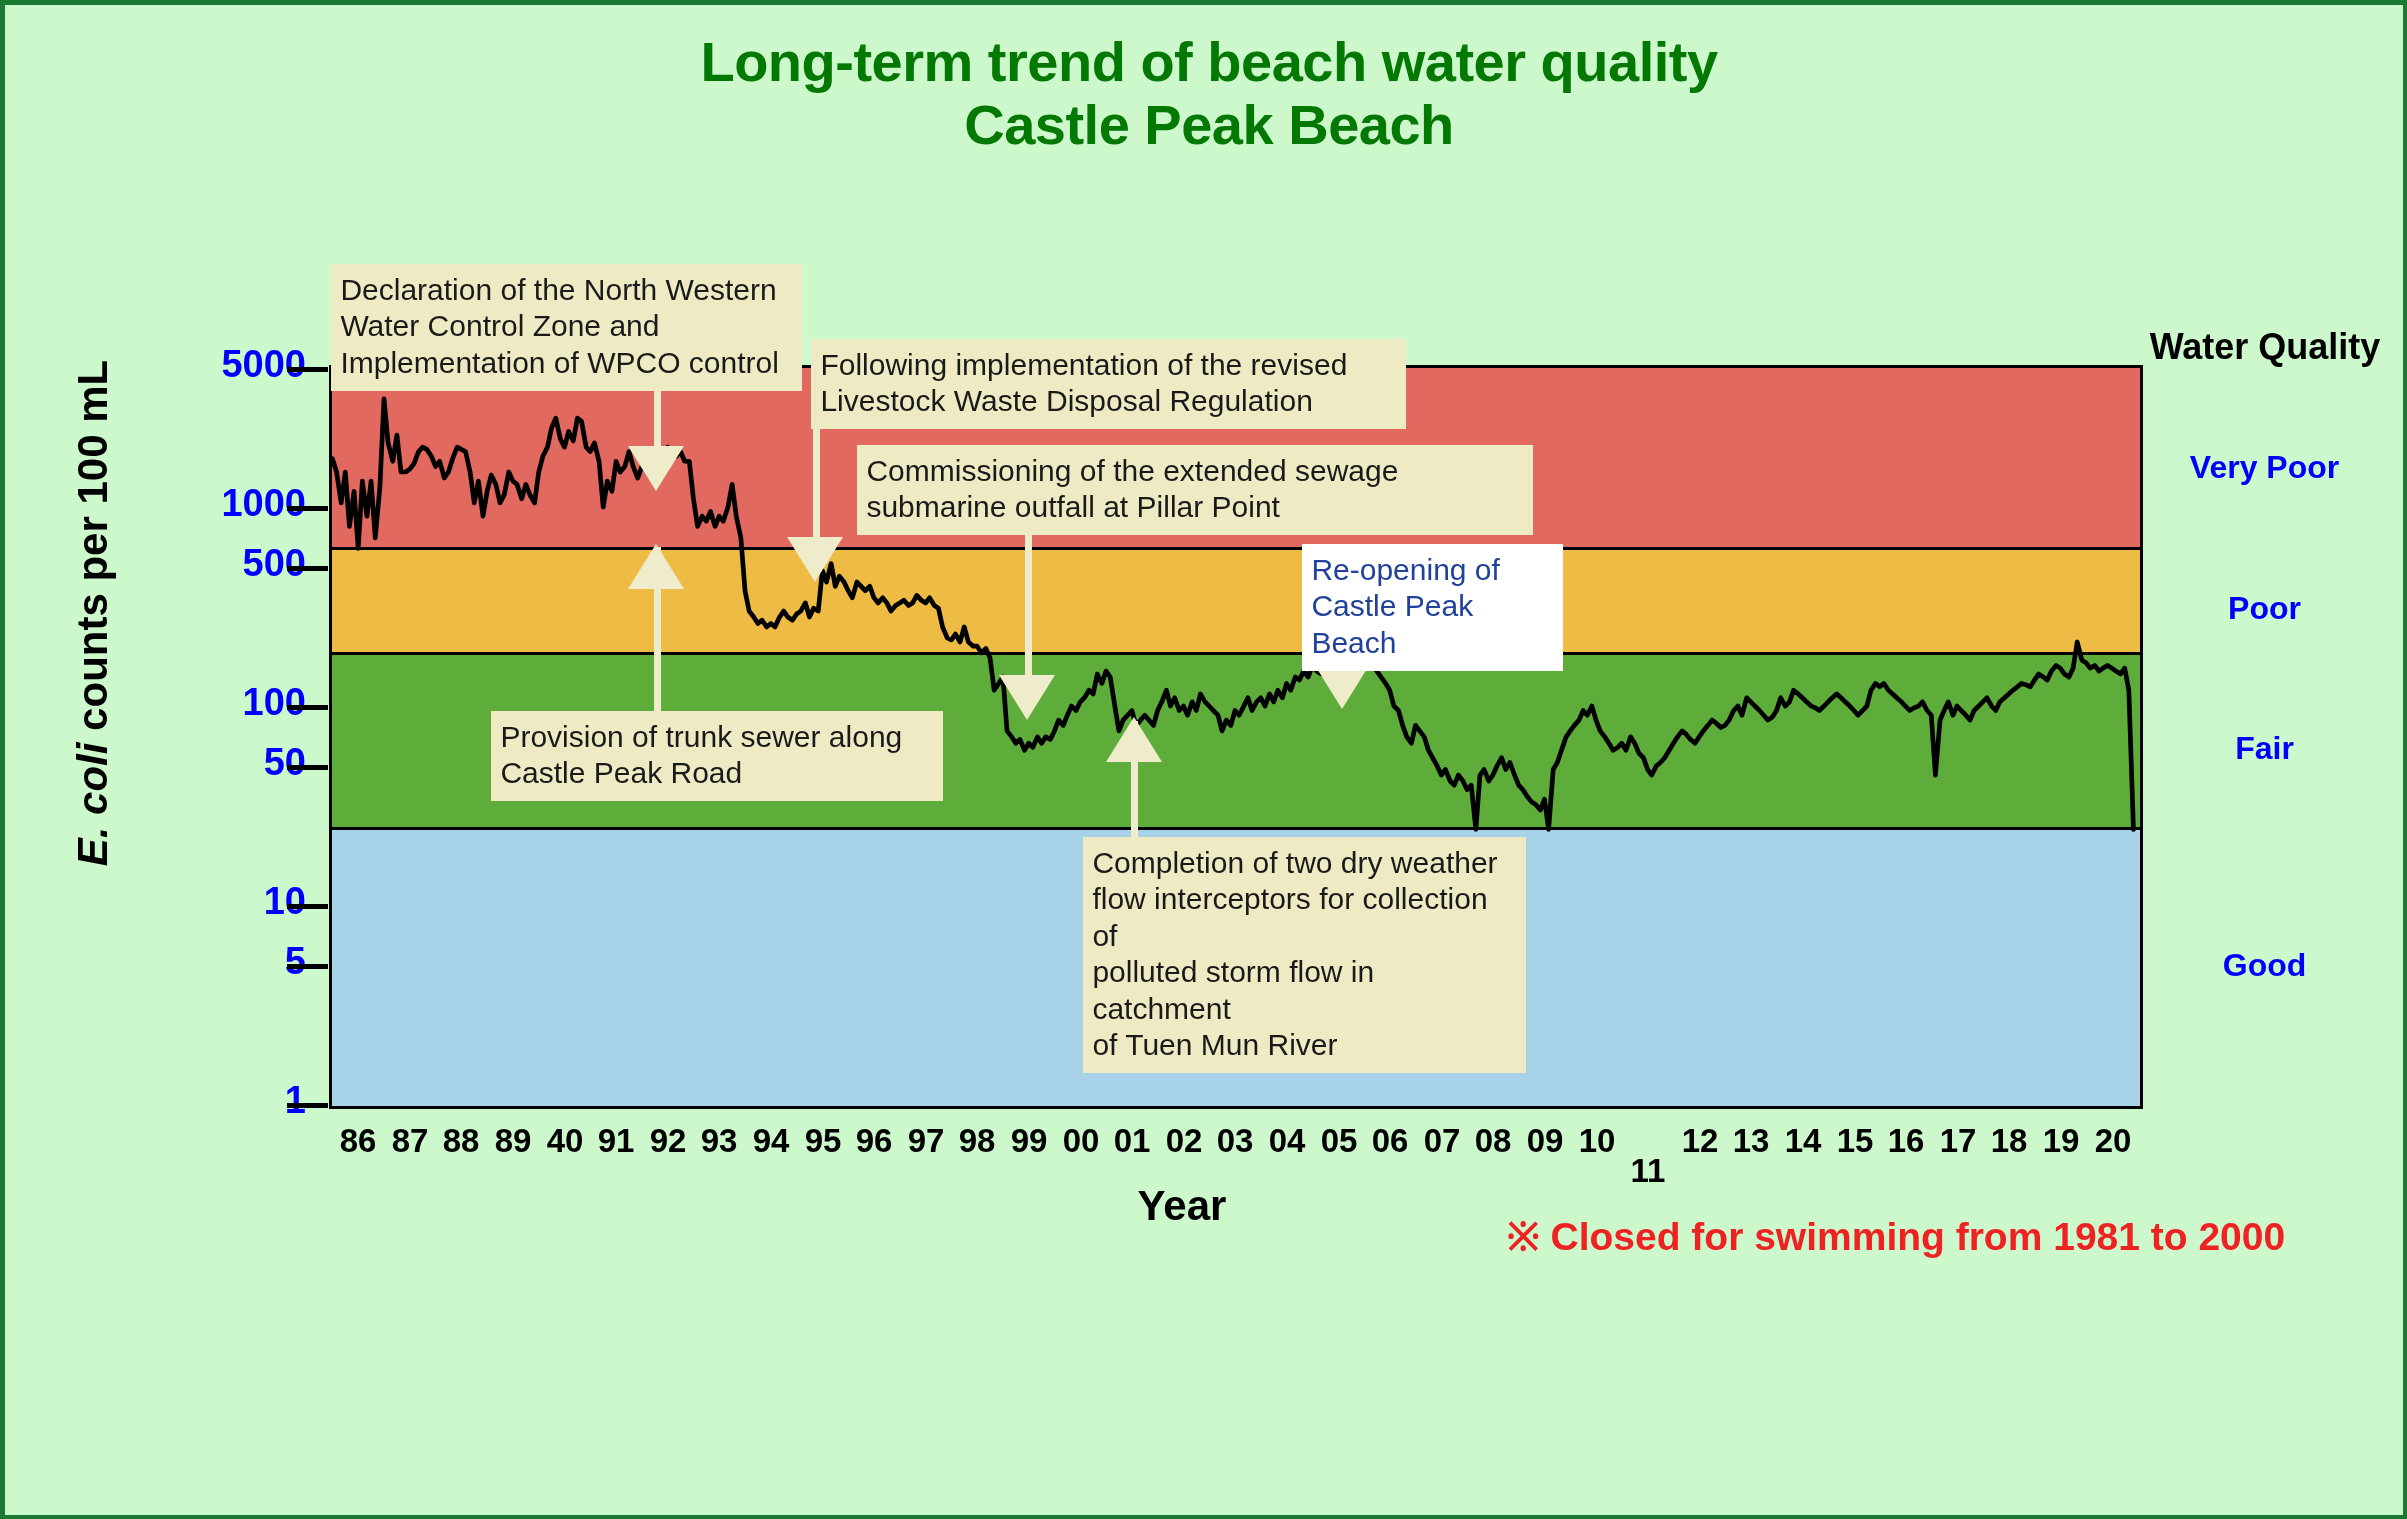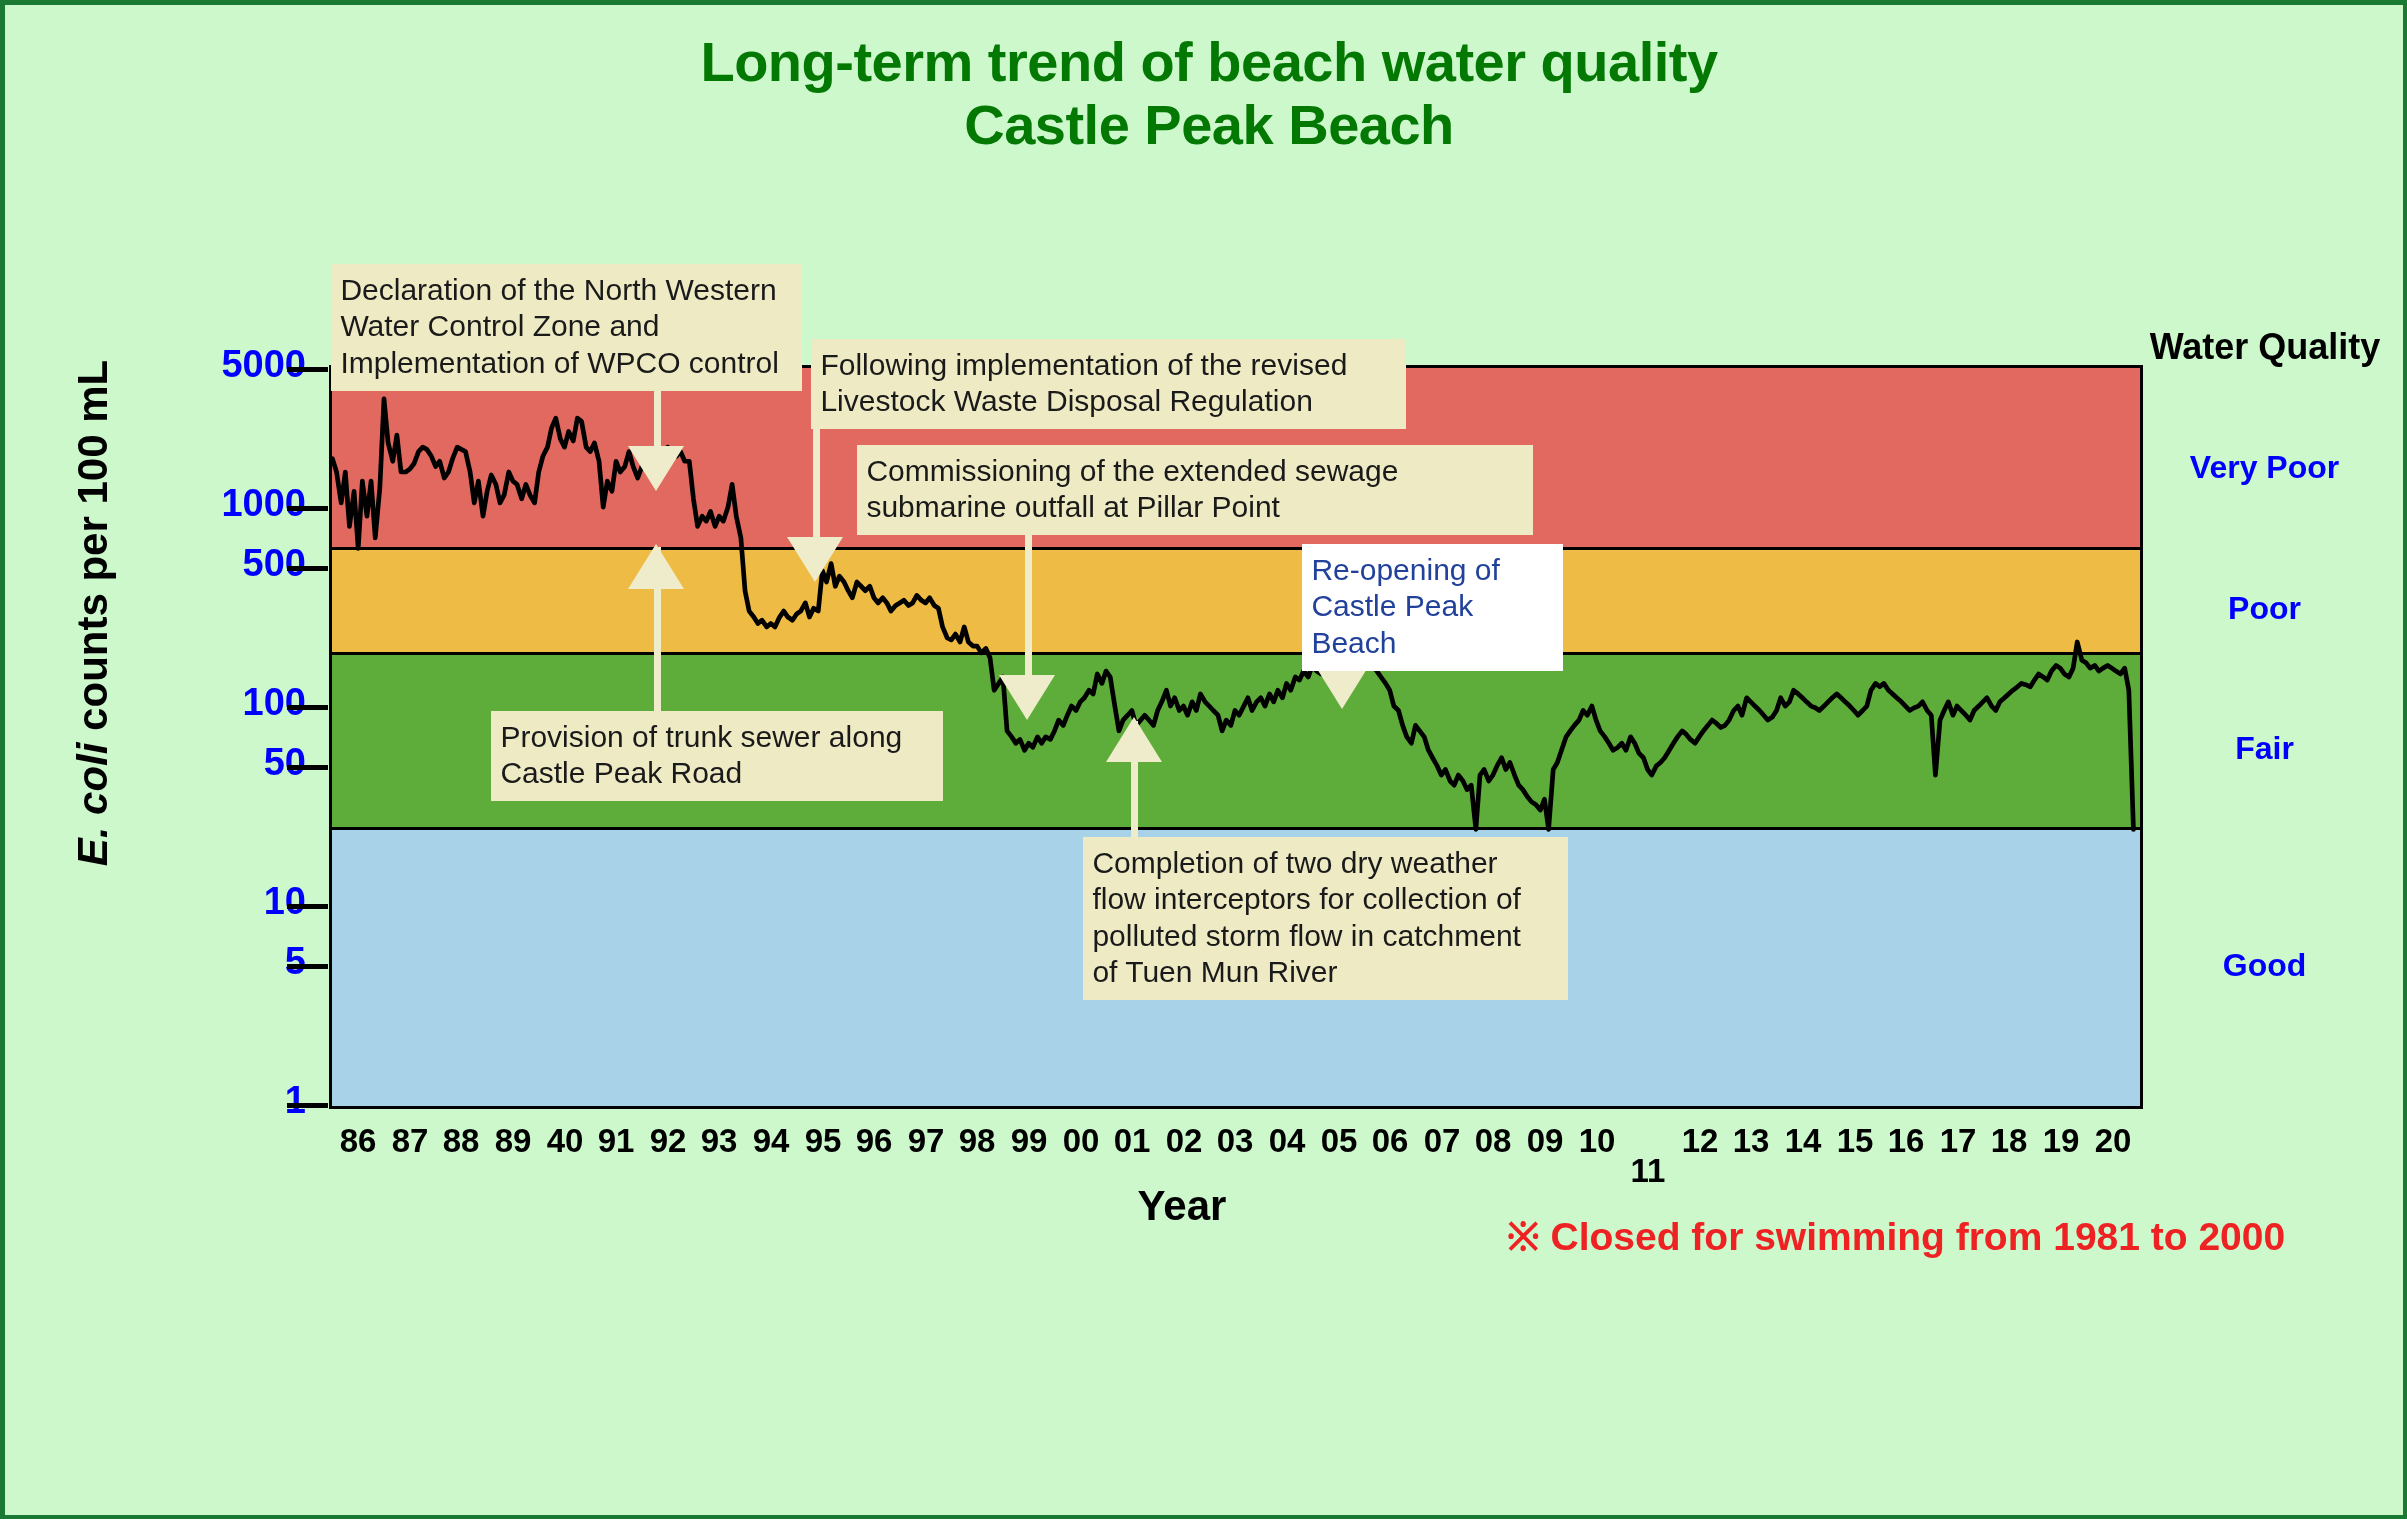--- a/index.html
+++ b/index.html
@@ -250,21 +250,21 @@
 
   <div class="callout" style="left:852px;top:440px;width:676px;">Commissioning of the extended sewage
 submarine outfall at Pillar Point</div>
 
   <div class="callout white" style="left:1297px;top:539px;width:261px;">Re-opening of
 Castle Peak Beach</div>
 
   <div class="callout" style="left:486px;top:706px;width:452px;">Provision of trunk sewer along
 Castle Peak Road</div>
 
-  <div class="callout" style="left:1078px;top:832px;width:485px;">Completion of two dry weather
+  <div class="callout" style="left:1078px;top:832px;width:443px;">Completion of two dry weather
 flow interceptors for collection of
 polluted storm flow in catchment
 of Tuen Mun River</div>
 
 
   <div id="footnote">※ Closed for swimming from 1981 to 2000</div>
 
 </div>
 
 

